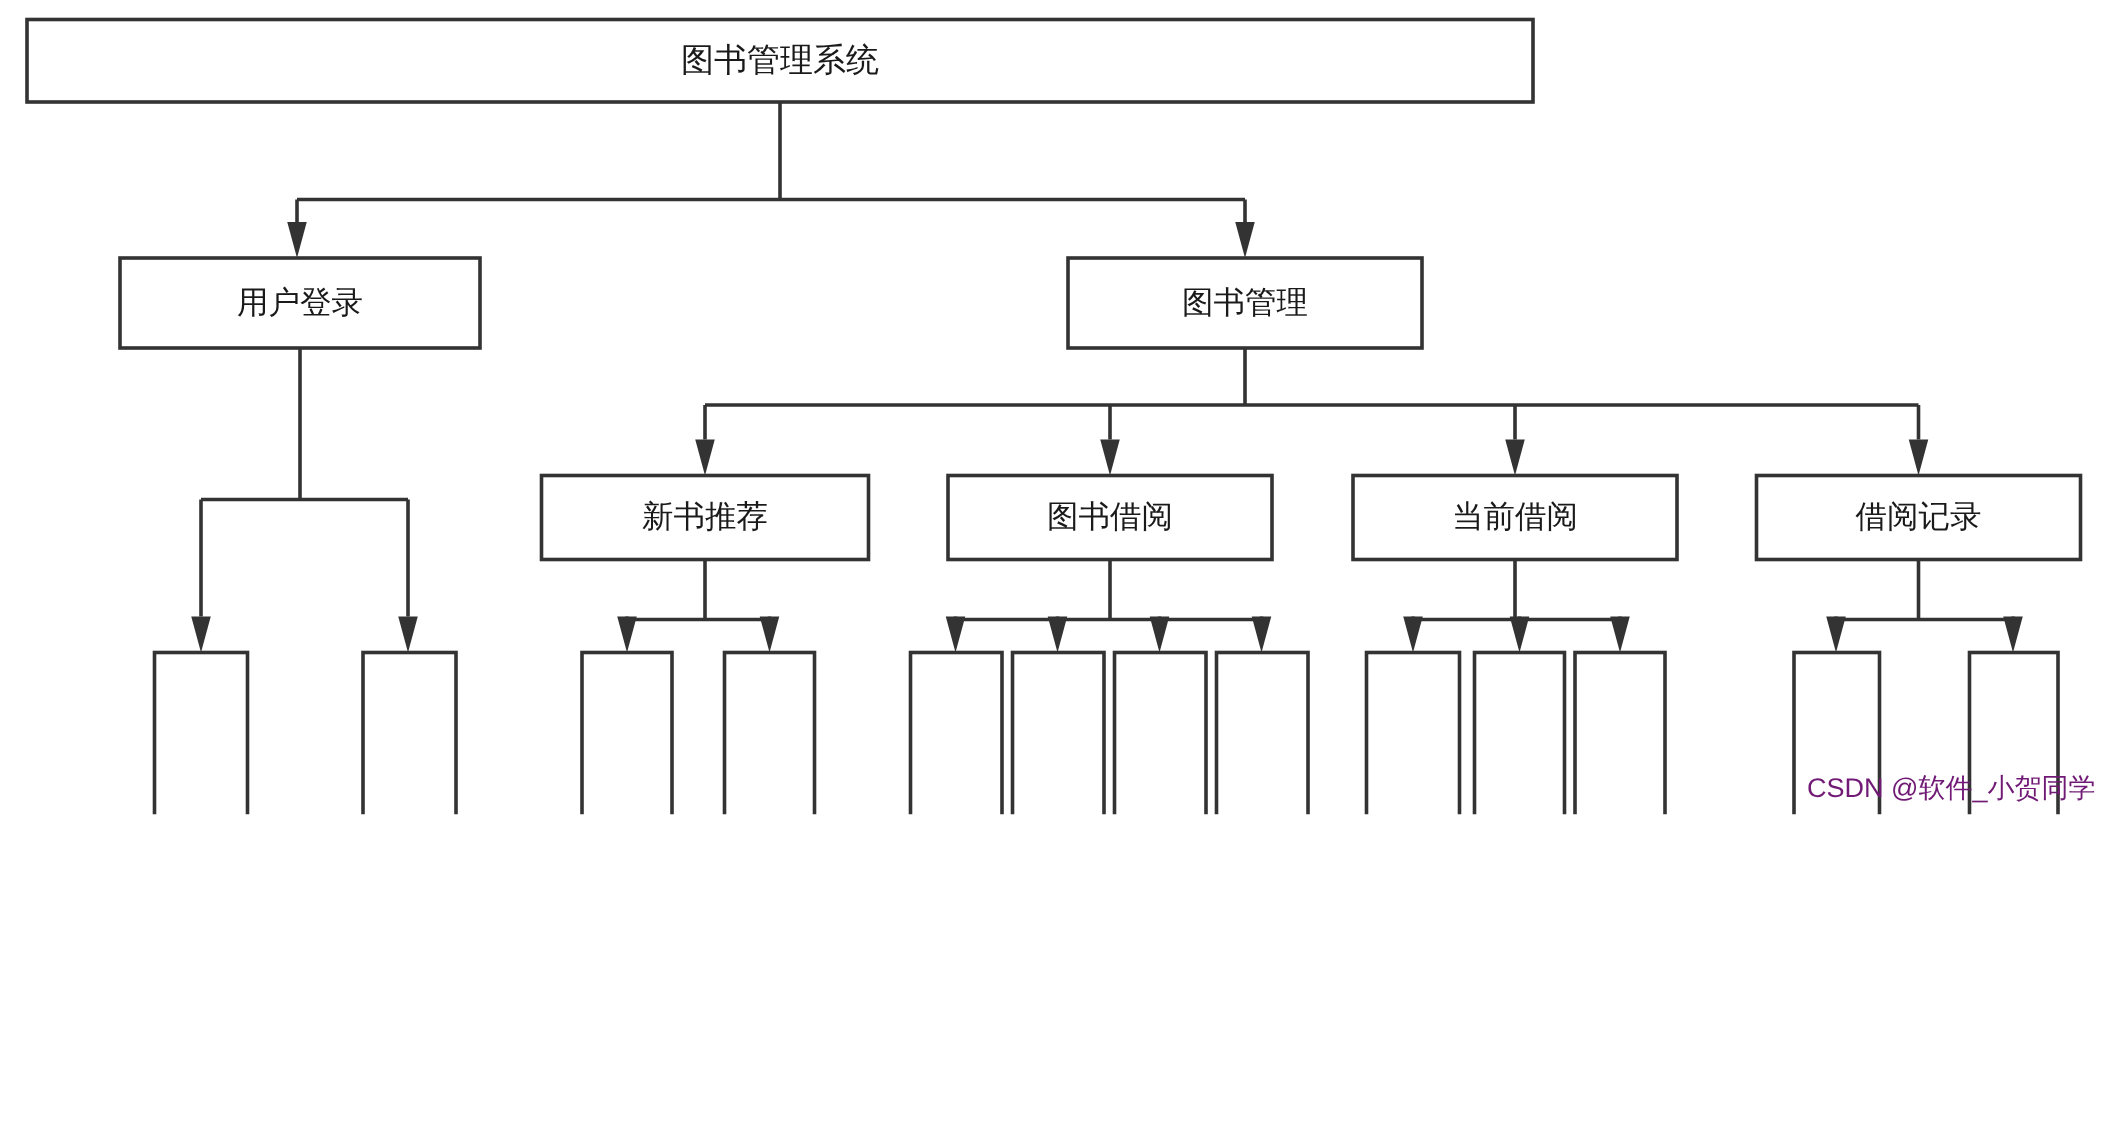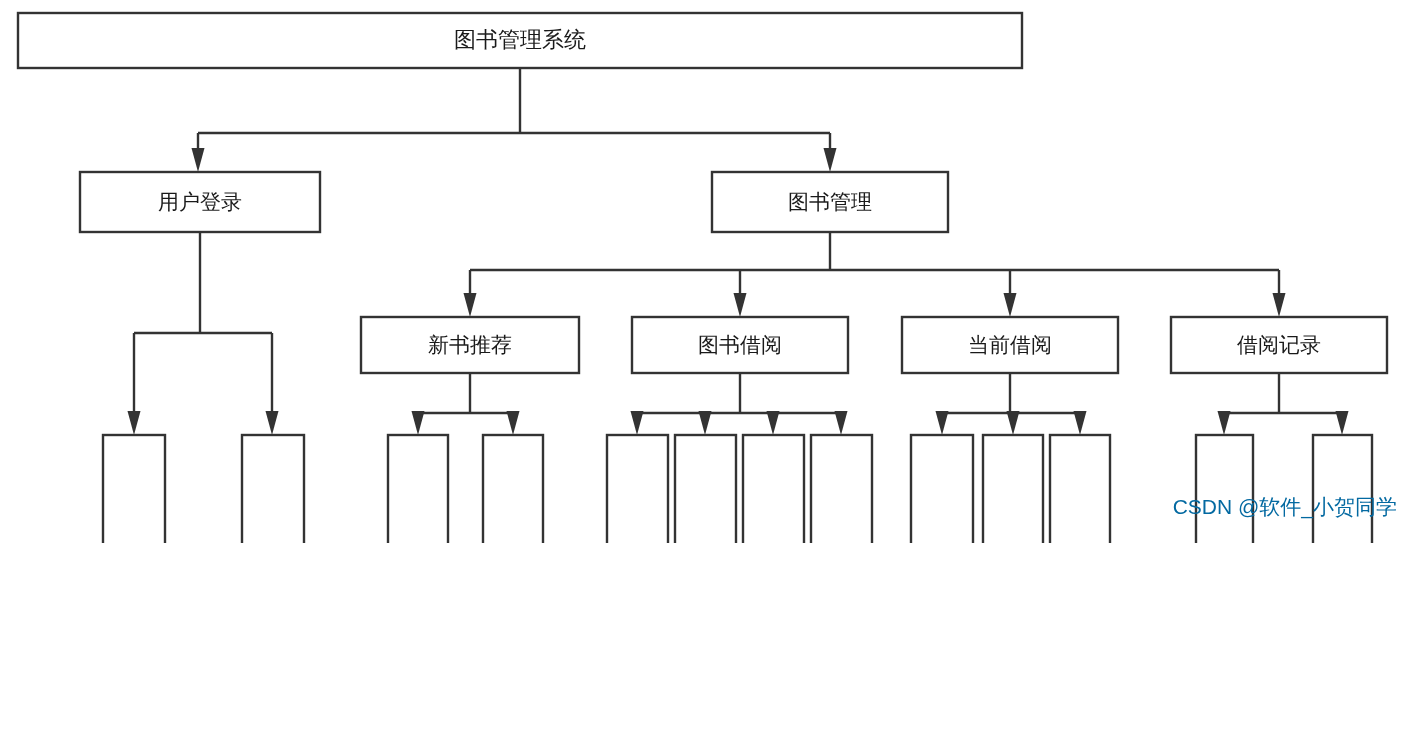--- a/index.html
+++ b/index.html
@@ -64,24 +64,24 @@
     font-size: 21px;
     line-height: 1.06;
     letter-spacing: 1px;
     color: #1a1a1a;
     white-space: nowrap;
     text-align: center;
   }
   .watermark {
     position: absolute;
     right: 8px;
-    bottom: 22px;
-    font-family: "Liberation Sans", "DejaVu Sans", sans-serif;
-    font-size: 21px;
-    color: #0369a1;
+    bottom: 6px;
+    font-family: "Liberation Sans", "DejaVu Sans", sans-serif;
+    font-size: 18px;
+    color: #701a75;
     white-space: nowrap;
     user-select: none;
   }
 </style>
 </head>
 <body>
 
 <div id="diagram-root">
 
   <svg class="flow-canvas" id="flow-canvas" viewBox="0 0 1405 747">

